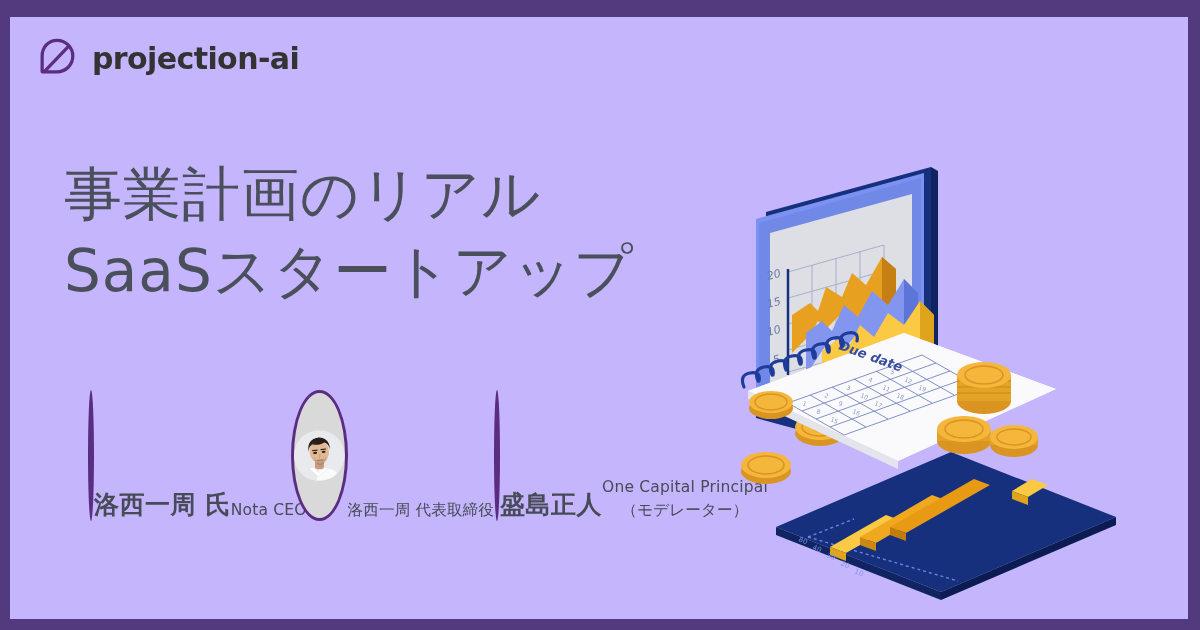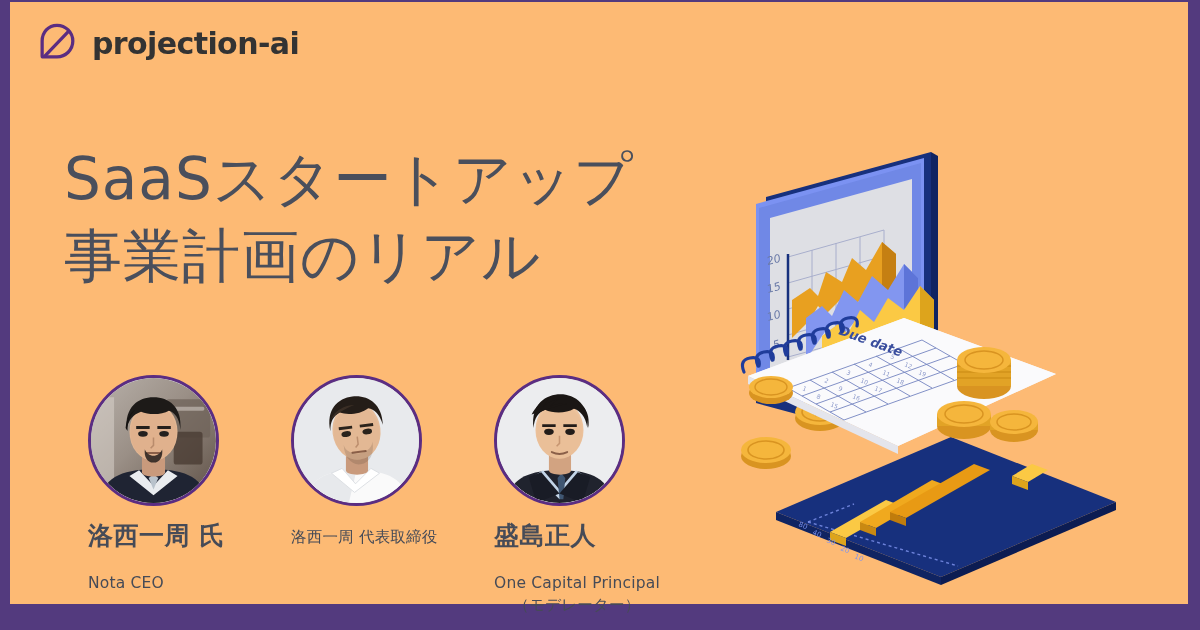--- a/index.html
+++ b/index.html
@@ -6,23 +6,23 @@
   html,body { width:1200px; height:630px; overflow:hidden; }
   body {
     font-family:"Liberation Sans", sans-serif;
     background:#533A7E;
     position:relative;
   }
 
   
   #frame {
     position:absolute;
-    left:10px; top:2px;
+    left:10px; top:17px;
     width:1178px; height:602px;
-    background:#fdba74;
+    background:#c4b5fd;
   }
 
   
   #logo {
     position:absolute; left:24px; top:18px;
     display:flex; align-items:center; gap:12px;
   }
   #logo-mark { width:46px; height:46px; display:block; }
   #logo-word {
     font-size:30px; font-weight:700; letter-spacing:-0.6px;
@@ -43,21 +43,21 @@
   }
   #headline .ln { display:block; white-space:nowrap; }
 
   
   #speakers {
     position:absolute; left:78px; top:373px;
     width:610px;
     display:flex;
     align-items:flex-start;
   }
-  .speaker { width:203px; display:flex; flex-direction:column; align-items:flex-start; }
+  .speaker { width:203px; display:flex; flex-direction:row; align-items:flex-end; }
   .avatar-ring {
     width:131px; height:131px; border-radius:50%;
     border:3px solid #5B2D82;
     overflow:hidden;
     position:relative;
     background:#d9d9d9;
   }
   .avatar-ring svg { display:block; width:100%; height:100%; }
   .sp-name {
     margin-top:13px;
@@ -86,22 +86,22 @@
     <span>
       <svg id="logo-mark" viewBox="0 0 48 48" fill="none" xmlns="http://www.w3.org/2000/svg">
         <path d="M24 5.5c9.1 0 16.5 7.4 16.5 16.5S33.1 38.5 24 38.5H9.5a1 1 0 0 1-1-1V22C8.5 12.9 14.9 5.5 24 5.5z" transform="rotate(0 24 24)" stroke="#5B2D82" stroke-width="3.4" stroke-linejoin="round"></path>
         <path d="M11.5 37.5 35.5 12.5" stroke="#5B2D82" stroke-width="3.4" stroke-linecap="round"></path>
       </svg>
     </span>
     <span id="logo-word">projection-ai</span>
   </div>
 
   <h1 id="headline">
+    <span class="ln">事業計画のリアル</span>
     <span class="ln">SaaSスタートアップ</span>
-    <span class="ln">事業計画のリアル</span>
   </h1>
 
   <div id="speakers">
 
     <div class="speaker">
       <div class="avatar-ring">
         <svg viewBox="0 0 130 130" xmlns="http://www.w3.org/2000/svg">
           <defs>
             <clipPath id="c1">
                 <circle cx="65" cy="65" r="65"></circle>

